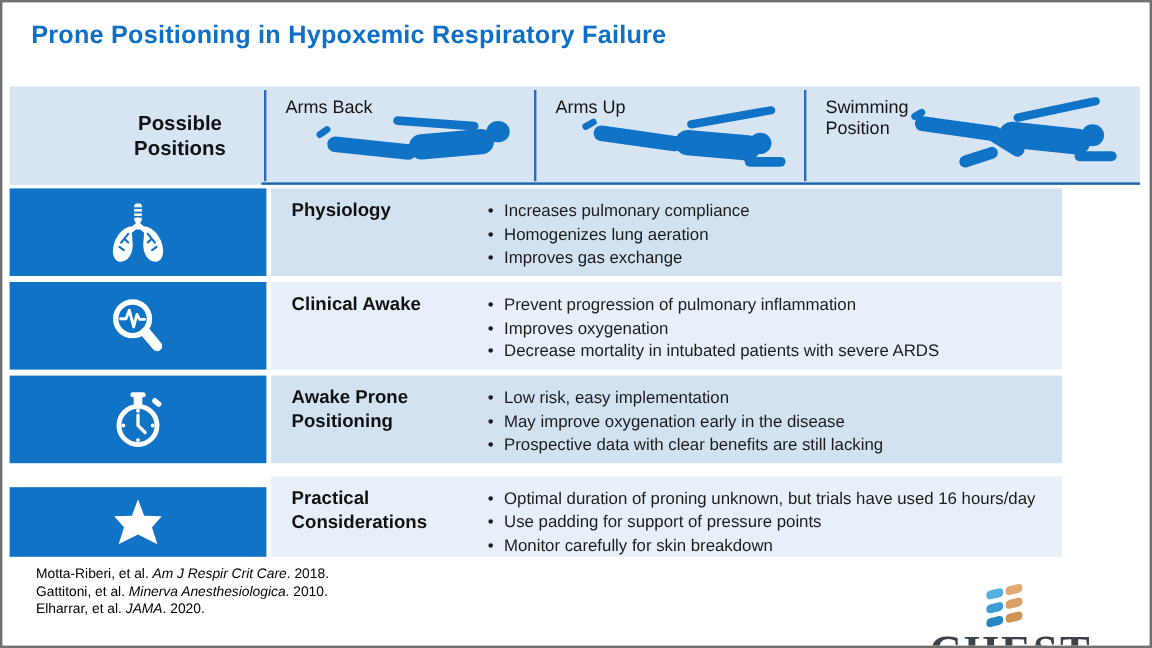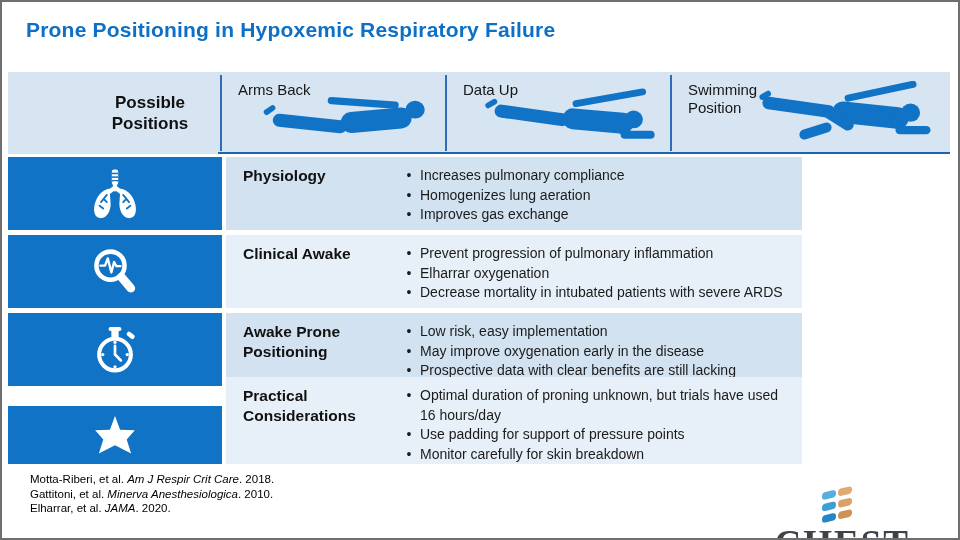--- a/index.html
+++ b/index.html
@@ -29,21 +29,21 @@
   .pos-cell-label {
     position:absolute; top:6px; left:16px; max-width:104px;
     font-size:15px; color:#161616; line-height:18px;
   }
   .pos-figure { position:absolute; right:4px; bottom:0; }
   .pos-underline {
     position:absolute; left:210px; right:0; bottom:0; height:2px;
     background:#1d64ae; z-index:2;
   }
   
-  .row { position:absolute; left:6px; width:794px; height:73px; display:flex; }
+  .row { position:absolute; left:6px; width:877px; height:73px; display:flex; }
   .row .icon-cell {
     width:214px; margin-right:4px; background:#1173c5;
     display:flex; align-items:center; justify-content:center; flex-shrink:0;
   }
   .row .row-content { flex:1; display:flex; padding-top:9px; }
   .row.shade-dark .row-content { background:#d2e2f1; }
   .row.shade-light .row-content { background:#e7f0f8; }
   .row-title {
     width:172px; padding-left:17px; flex-shrink:0;
     font-size:15.5px; font-weight:bold; color:#111; line-height:20px;
@@ -82,21 +82,21 @@
           <ellipse cx="204" cy="33" rx="12" ry="11"></ellipse>
           <rect x="112" y="33" width="88" height="26" rx="13" transform="rotate(-5 156 46)"></rect>
           <rect x="28" y="42" width="92" height="16" rx="8" transform="rotate(6 74 50)"></rect>
           <rect x="16" y="30" width="16" height="7" rx="3.5" transform="rotate(-35 24 33)"></rect>
           <rect x="96" y="20" width="88" height="9" rx="4.5" transform="rotate(4 140 24)"></rect>
         </g>
       </svg>
     </div>
 
     <div class="pos-cell c2">
-      <span class="pos-cell-label">Data Up</span>
+      <span class="pos-cell-label">Arms Up</span>
       <svg class="pos-figure" width="196" height="68" viewBox="0 0 230 84">
         <g fill="#1173c5">
           <ellipse cx="196" cy="45" rx="11.5" ry="11"></ellipse>
           <rect x="108" y="34" width="88" height="26" rx="13" transform="rotate(5 152 47)"></rect>
           <rect x="24" y="32" width="92" height="16" rx="8" transform="rotate(8 70 40)"></rect>
           <rect x="12" y="22" width="16" height="7" rx="3.5" transform="rotate(-30 20 25)"></rect>
           <rect x="120" y="14" width="92" height="8.5" rx="4.25" transform="rotate(-10 166 18)"></rect>
           <rect x="176" y="44" width="10" height="20" rx="5" transform="rotate(-18 181 54)"></rect>
           <rect x="180" y="59" width="42" height="10" rx="5"></rect>
         </g>
@@ -166,21 +166,21 @@
     </div>
     <div class="row-content">
       <div class="row-title">Clinical Awake</div>
       <ul class="bullets">
         <li>
             <span class="dot">•</span>
             <span>Prevent progression of pulmonary inflammation</span>
           </li>
         <li>
             <span class="dot">•</span>
-            <span>Elharrar oxygenation</span>
+            <span>Improves oxygenation</span>
           </li>
         <li>
             <span class="dot">•</span>
             <span>Decrease mortality in intubated patients with severe ARDS</span>
           </li>
       </ul>
     </div>
   </div>
 
   <div class="row shade-dark" style="top:311px;">

